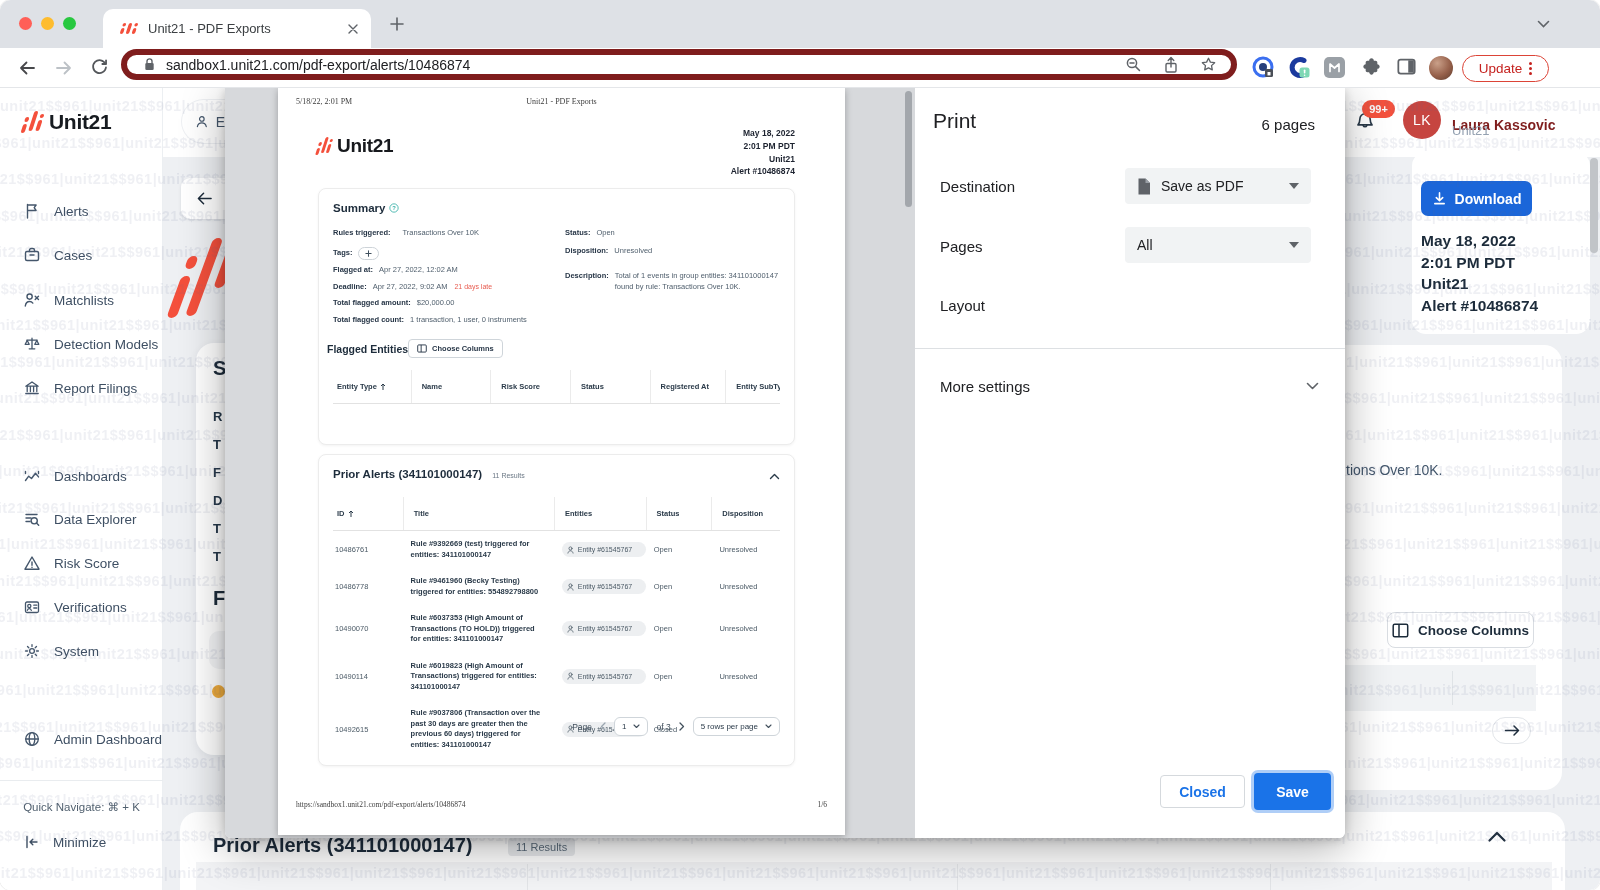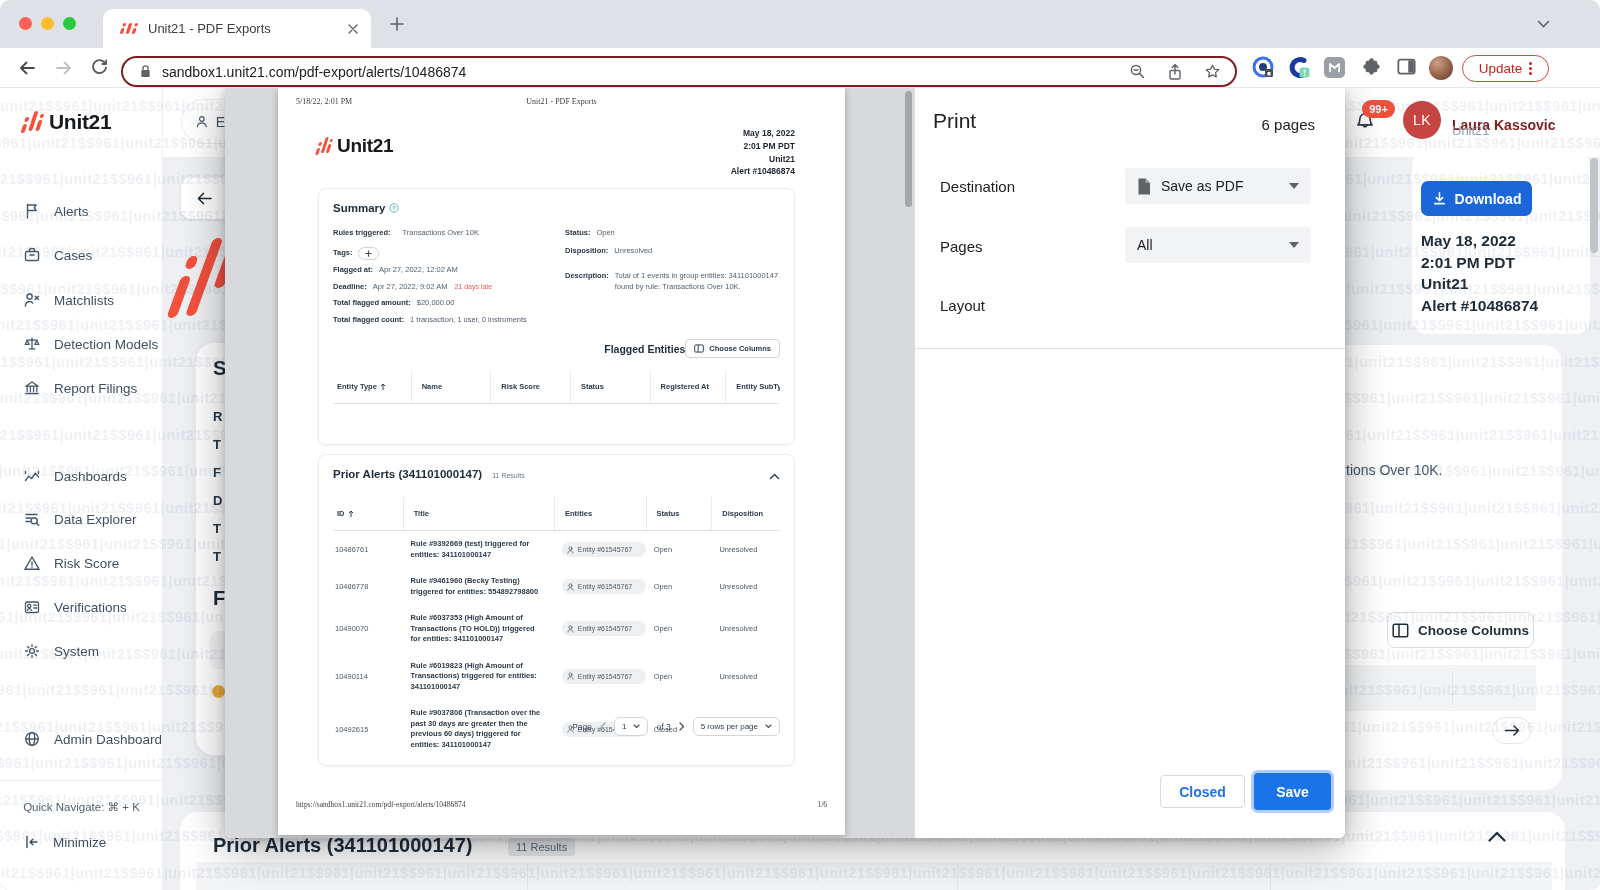--- a/index.html
+++ b/index.html
@@ -12,21 +12,21 @@
 .light{width:13px;height:13px;border-radius:50%}
 .light.r{background:#ff5f57}.light.y{background:#febc2e}.light.g{background:#28c840}
 .tab{position:absolute;left:103px;top:9px;width:268px;height:39px;background:#fff;border-radius:10px 10px 0 0;display:flex;align-items:center;padding:0 12px 0 17px}
 .tab-title{font-size:13px;color:#3c4043;margin-left:10px;flex:1;white-space:nowrap;overflow:hidden}
 .ic{color:#5f6368}
 .newtab{position:absolute;left:389px;top:16px}
 .tabsearch{position:absolute;left:1537px;top:20px}
 
 .toolbar{position:absolute;left:0;top:48px;width:100%;height:40px;background:#fff;border-bottom:1px solid #e4e6e9;z-index:20}
 .navbtn{position:absolute;top:10px}
-.urlbar{position:absolute;left:121px;top:8px;width:1116px;height:31px;border:2px solid #7f1d1d;border-radius:16px;background:#fff;display:flex;align-items:center;padding:0 14px 0 16px}
+.urlbar{position:absolute;left:121px;top:1px;width:1116px;height:31px;border:6px solid #7f1d1d;border-radius:16px;background:#fff;display:flex;align-items:center;padding:0 14px 0 16px}
 .url-text{font-size:14px;color:#202124;margin-left:10px;flex:1;white-space:nowrap;overflow:hidden}
 .urlicons{display:flex;gap:21px;align-items:center;color:#5f6368}
 .ext{position:absolute;top:8px}
 .avatar{position:absolute;left:1429px;top:8px;width:24px;height:24px;border-radius:50%;background:radial-gradient(circle at 35% 30%,#caa089,#96604a 55%,#5d3b2c)}
 .update-btn{position:absolute;left:1462px;top:7px;width:87px;height:27px;border:1px solid #dc4437;border-radius:14px;color:#c5221f;font-size:13.5px;display:flex;align-items:center;justify-content:center;gap:7px;background:#fff}
 
 .app{position:absolute;left:0;top:88px;width:1600px;height:802px;background:#fff;overflow:hidden}
 .content-bg{position:absolute;left:163px;top:69px;right:0;bottom:0;background:#eef0f3;z-index:0}
 .sidebar{position:absolute;left:0;top:0;width:163px;height:802px;background:#fff;border-right:1px solid #eceff2;z-index:1}
 .sb-logo{position:absolute;left:24px;top:22px;display:flex;align-items:center;gap:7px}
@@ -92,21 +92,21 @@
 .pcard.pa{top:366px;height:312px}
 .sum-title{position:absolute;left:14px;top:13px;display:flex;align-items:center;gap:4px;font-size:11.5px;font-weight:700;color:#1d2c3b}
 .sum-l{position:absolute;left:14px;top:39px;width:228px}
 .sum-r{position:absolute;left:246px;top:39px;width:218px}
 .fr{display:flex;margin-bottom:7.5px;align-items:baseline}
 .fl{font-size:7.5px;font-weight:700;color:#273647;margin-right:6px;white-space:nowrap}
 .fv{font-size:7.5px;color:#51606e}
 .late{color:#e85c50;font-size:7px;margin-left:7px}
 .tag-chip{width:21px;height:13px;border:1px solid #cdd3d8;border-radius:7px;display:inline-flex;align-items:center;justify-content:center;color:#41505e;position:relative;top:2px}
 .desc .fv{line-height:10.5px}
-.fe-row{position:absolute;left:8px;right:14px;top:150px;display:flex;justify-content:flex-end;align-items:center}
+.fe-row{position:absolute;left:8px;right:14px;top:150px;display:flex;justify-content:flex-start;align-items:center}
 .fe-title{font-size:10.5px;font-weight:700;color:#1d2c3b}
 .cc-small{height:19px;border:1px solid #cfd5da;border-radius:4px;display:flex;align-items:center;gap:5px;padding:0 8px;font-size:7.5px;font-weight:600;color:#273647;background:#fff}
 .ptable{position:absolute;left:14px;right:14px}
 .fe-table{top:181px}
 .pa-table{top:42px}
 .th{display:flex;border-bottom:1px solid #e2e2e2}
 .th span{font-size:7.5px;font-weight:700;color:#2a3a49;padding:6px 0 6px 8px;display:flex;align-items:center;gap:3px;white-space:nowrap;overflow:hidden}
 .th span:first-child{padding-left:2px}
 .th span + span{border-left:1px solid #ebebeb}
 .tr{display:flex;align-items:center}
@@ -775,19 +775,25 @@
         <div class="set-ctrl" style="top:139px">
           <span>All</span>
           <svg class="caret" width="10" height="6" viewBox="0 0 10 6" fill="#5f6368">
               <path d="M0 0h10L5 6z"></path>
             </svg>
         </div>
 
         <span class="set-label" style="top:209px">Layout</span>
 
         <div class="set-div"></div>
+        <div class="more-row">
+          <span>More settings</span>
+          <svg width="13" height="8" viewBox="0 0 13 8" fill="none" stroke="#5f6368" stroke-width="1.6" stroke-linecap="round" stroke-linejoin="round">
+              <path d="M1.5 1.5l5 5 5-5"></path>
+            </svg>
+        </div>
 
         <div class="cancel-btn">Closed</div>
         <div class="save-btn">Save</div>
       </div>
     </div>
   </div>
 </div>
 
 </body></html>

